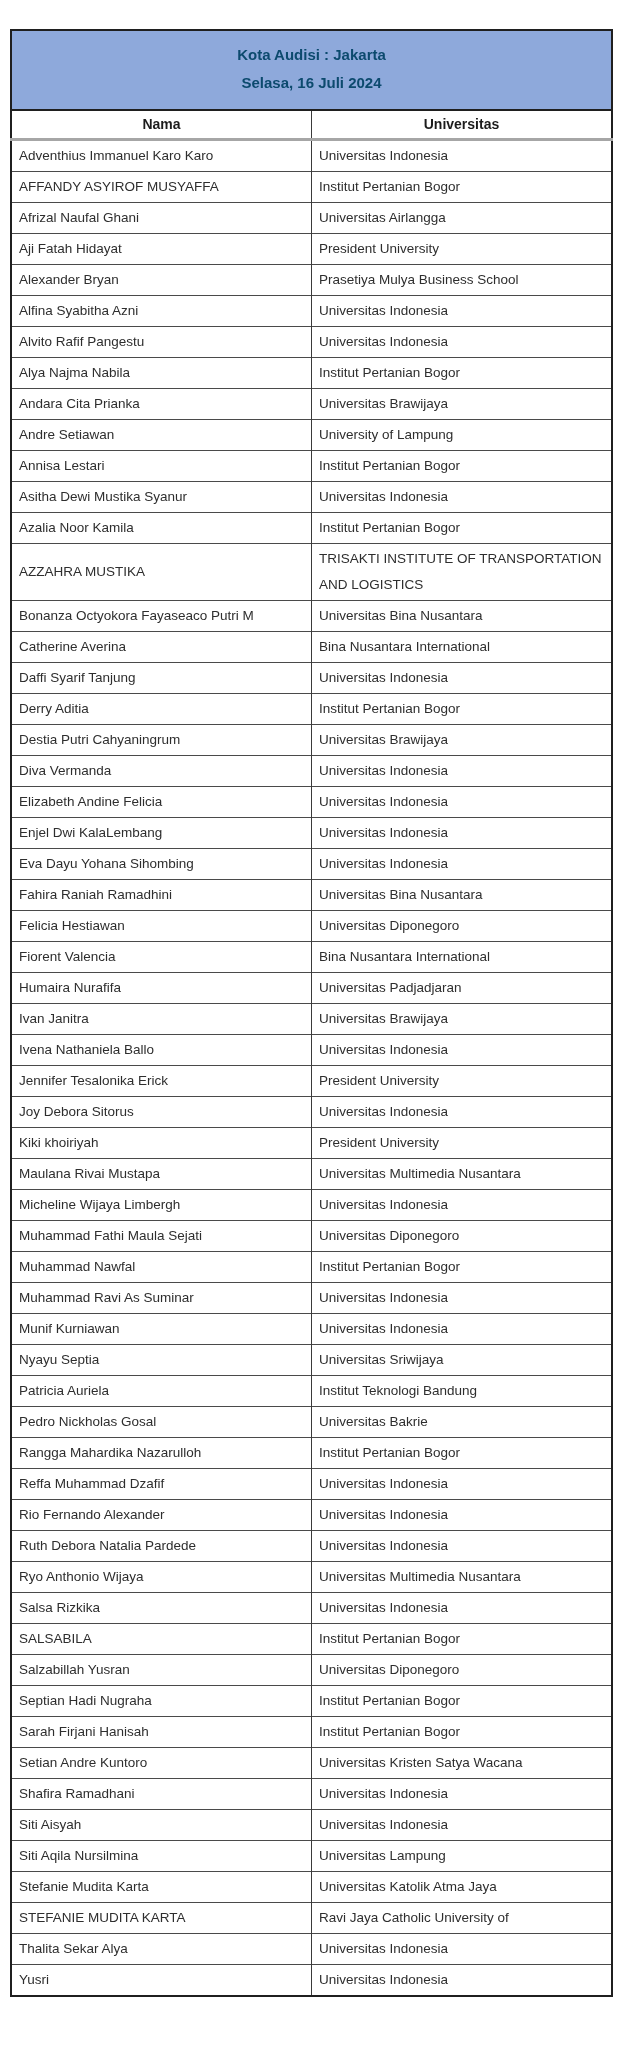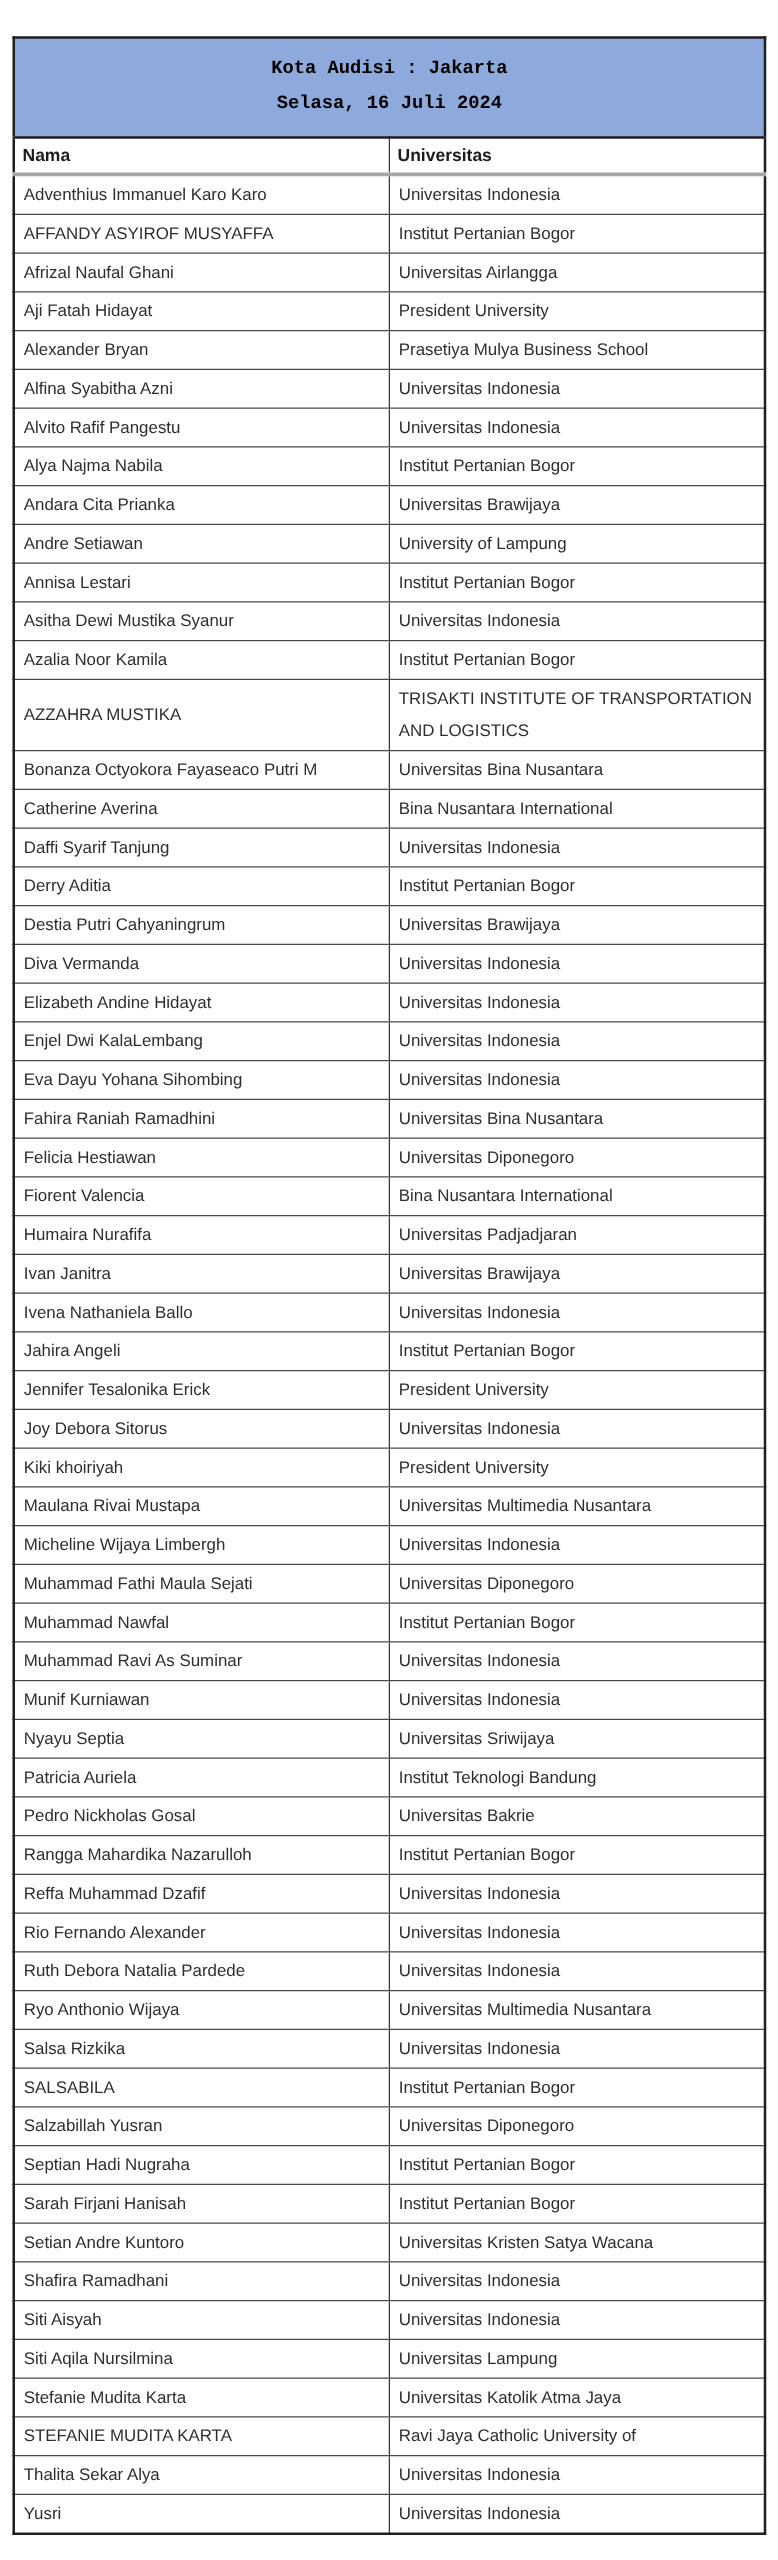--- a/index.html
+++ b/index.html
@@ -27,28 +27,27 @@
     border:2px solid var(--border-dark);
   }
   .audition-table col{width:50%;}
   .banner-cell{
     background:var(--banner-bg);
     border-bottom:2px solid var(--border-dark);
     padding:10px 4px 12px 4px;
     text-align:center;
     font-weight:bold;
     font-size:15px;
-    color:#000000;
-    font-family:Liberation Mono, monospace;
+    color:#0c4a6e;
   }
   .banner-line{line-height:28px;}
   .col-head th{
     font-weight:bold;
     font-size:14px;
-    text-align:left;
+    text-align:center;
     height:29px;
     padding:2px 6px;
     border-bottom:3px solid var(--border-gray);
     color:#1c1c1c;
     background:#ffffff;
   }
   .col-head th + th{border-left:1px solid #3a3a3a;}
   tbody td{
     font-size:13.5px;
     height:29px;
@@ -178,21 +177,21 @@
     <td>Destia Putri Cahyaningrum</td>
     <td>Universitas Brawijaya</td>
   </tr>
 
   <tr>
     <td>Diva Vermanda</td>
     <td>Universitas Indonesia</td>
   </tr>
 
   <tr>
-    <td>Elizabeth Andine Hidayat</td>
+    <td>Elizabeth Andine Felicia</td>
     <td>Universitas Indonesia</td>
   </tr>
 
   <tr>
     <td>Enjel Dwi KalaLembang</td>
     <td>Universitas Indonesia</td>
   </tr>
 
   <tr>
     <td>Eva Dayu Yohana Sihombing</td>
@@ -222,24 +221,20 @@
   <tr>
     <td>Ivan Janitra</td>
     <td>Universitas Brawijaya</td>
   </tr>
 
   <tr>
     <td>Ivena Nathaniela Ballo</td>
     <td>Universitas Indonesia</td>
   </tr>
 
-  <tr>
-    <td>Jahira Angeli</td>
-    <td>Institut Pertanian Bogor</td>
-  </tr>
 
   <tr>
     <td>Jennifer Tesalonika Erick</td>
     <td>President University</td>
   </tr>
 
   <tr>
     <td>Joy Debora Sitorus</td>
     <td>Universitas Indonesia</td>
   </tr>

